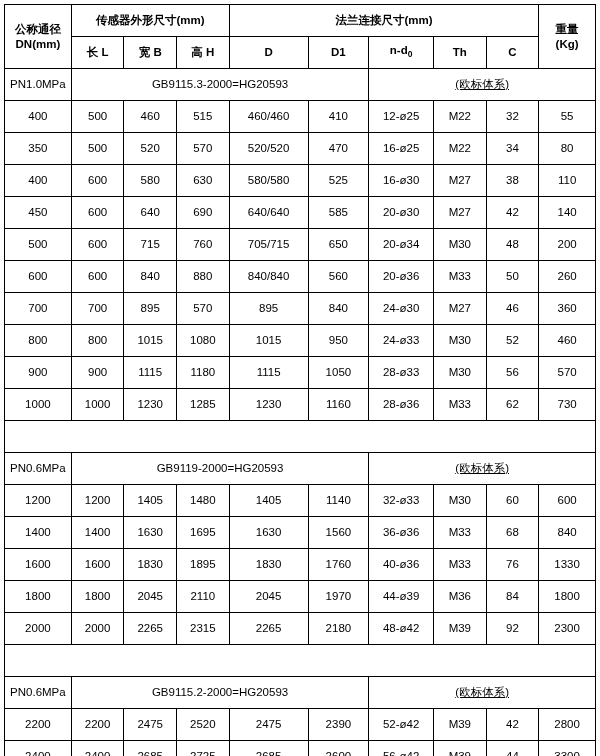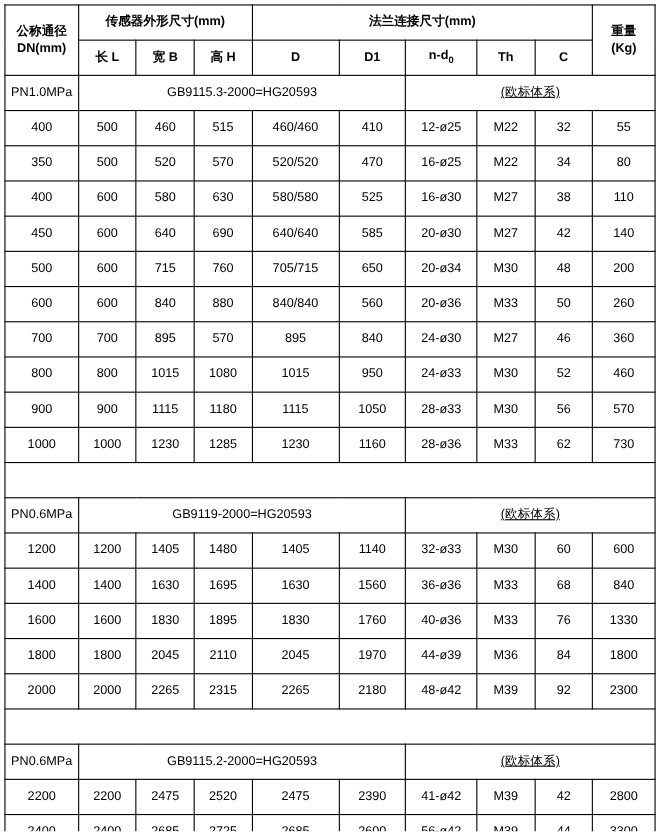--- a/index.html
+++ b/index.html
@@ -323,21 +323,21 @@
           <td colspan="5" class="section-mid">GB9115.2-2000=HG20593</td>
           <td colspan="4" class="section-right">(欧标体系)</td>
         </tr>
         <tr>
           <td>2200</td>
           <td>2200</td>
           <td>2475</td>
           <td>2520</td>
           <td>2475</td>
           <td>2390</td>
-          <td>41-ø42</td>
+          <td>52-ø42</td>
           <td>M39</td>
           <td>42</td>
           <td>2800</td>
         </tr>
         <tr>
           <td>2400</td>
           <td>2400</td>
           <td>2685</td>
           <td>2725</td>
           <td>2685</td>

